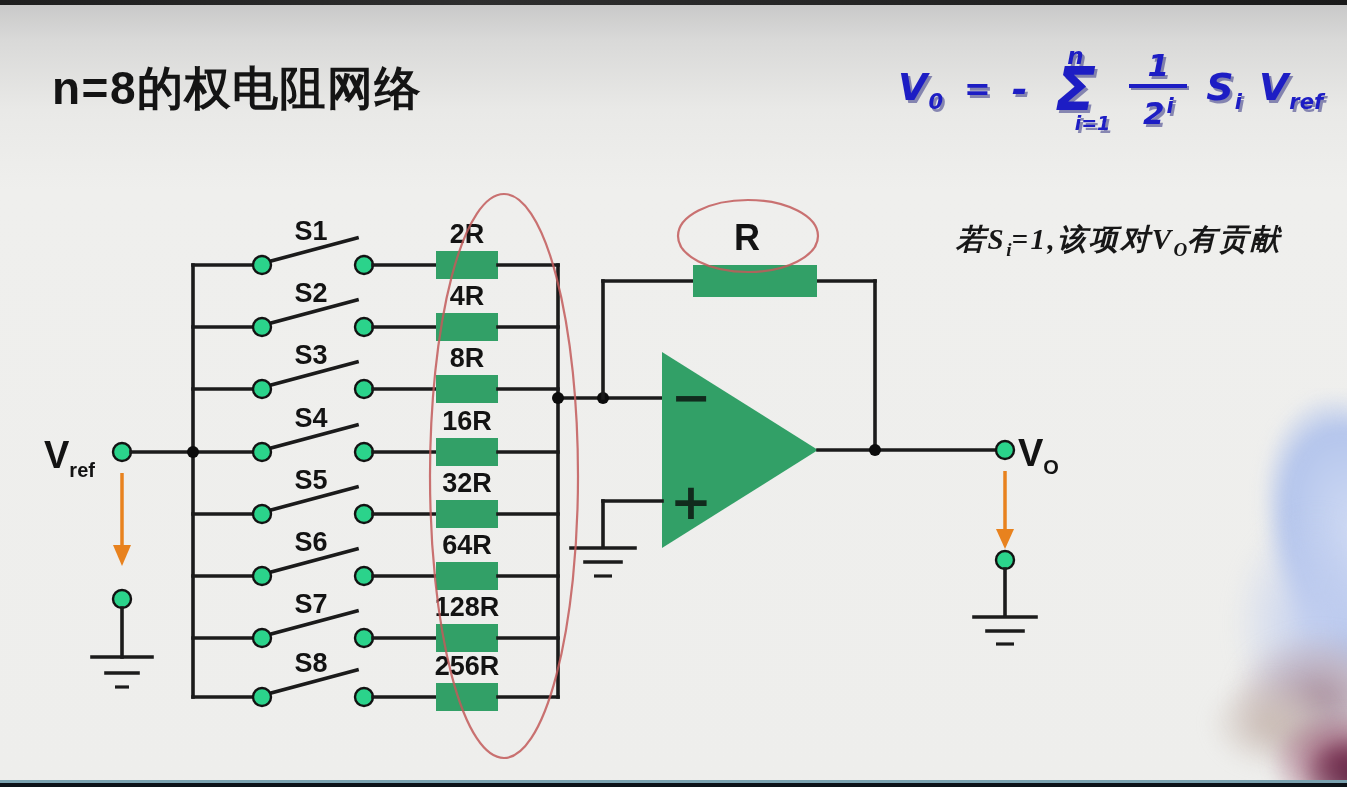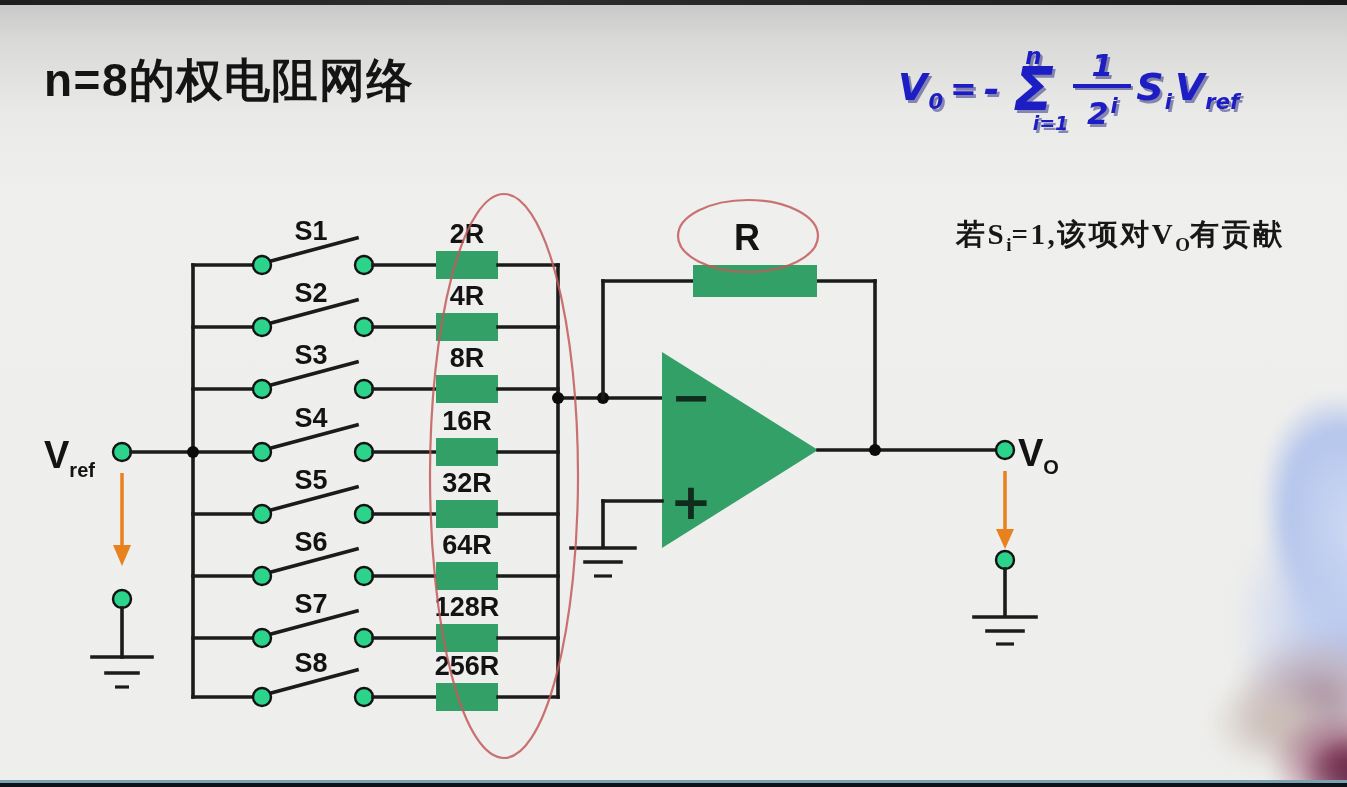--- a/index.html
+++ b/index.html
@@ -6,27 +6,27 @@
   .stage{
     position:relative;width:1347px;height:787px;overflow:hidden;
     background:linear-gradient(180deg,#c7c7c7 0px,#d9d9d8 40px,#e9e9e7 110px,#efefed 190px,#eeeeec 100%);
     font-family:"Liberation Sans",sans-serif;
   }
   .top-bar{position:absolute;top:0;left:0;right:0;height:5px;
     background:linear-gradient(90deg,#1e1e1e,#2e2e2e 35%,#232323 70%,#1a1a1a);}
   .bottom-bar{position:absolute;bottom:0;left:0;right:0;height:7px;
     background:linear-gradient(180deg,#7aa2b0 0px,#7aa2b0 3px,#0c1218 3px);}
   .page-title{
-    position:absolute;left:44px;top:50px;margin:0;
+    position:absolute;left:44px;top:50px;margin:8px;
     font:bold 46px "Liberation Sans",sans-serif;color:#141414;letter-spacing:1.5px;white-space:nowrap;
   }
   
   .formula{
     position:absolute;left:898px;top:30px;height:118px;
-    display:flex;align-items:center;gap:3px;
+    display:flex;align-items:center;gap:17px;
     color:var(--formula-blue,#1d1dc4);
     font-family:"DejaVu Sans",sans-serif;font-weight:bold;font-style:italic;
     text-shadow:2.5px 2.5px 0 rgba(14,14,110,.45);
     white-space:nowrap;
   }
   .f-v{font-size:38px;}
   .f-sub{font-size:21px;vertical-align:-9px;margin-left:1px;}
   .f-sup{font-size:21px;vertical-align:11px;margin-left:2px;}
   .f-eq{font-size:32px;margin:0 4px;}
   .f-neg{font-size:38px;margin-right:-4px;}
@@ -37,21 +37,21 @@
   .f-frac{display:flex;flex-direction:column;align-items:center;line-height:1;margin:0 2px;}
   .f-num{font-size:31px;margin-bottom:3px;}
   .f-bar{width:58px;height:4px;background:currentColor;box-shadow:2px 2px 0 rgba(14,14,110,.45);}
   .f-den{font-size:31px;margin-top:8px;}
   
   .notes{
     position:absolute;left:956px;top:207px;
     font-family:"Liberation Serif",serif;font-weight:600;font-size:29px;color:#171717;
     letter-spacing:2.5px;white-space:nowrap;
   }
-  .note-line{height:61px;line-height:54px;}
+  .note-line{height:61px;line-height:64px;font-style:italic;}
   .nsub{font-size:19px;vertical-align:-7px;letter-spacing:0;}
   
   svg.circuit{position:absolute;left:0;top:0;}
   .wire{stroke:var(--wire-black,#1b1b1b);stroke-width:3.6;fill:none;stroke-linecap:square;}
   .wire-thin{stroke:var(--wire-black,#1b1b1b);stroke-width:3.2;fill:none;}
   .contact{fill:var(--contact-green,#2bd38b);stroke:#121212;stroke-width:2.4;}
   .res{fill:var(--component-green,#32a067);}
   .dot{fill:#0c0c0c;}
   .tri{fill:var(--component-green,#32a067);}
   .slabel,.rlabel{font:bold 27px "Liberation Sans",sans-serif;fill:#131313;text-anchor:middle;}

